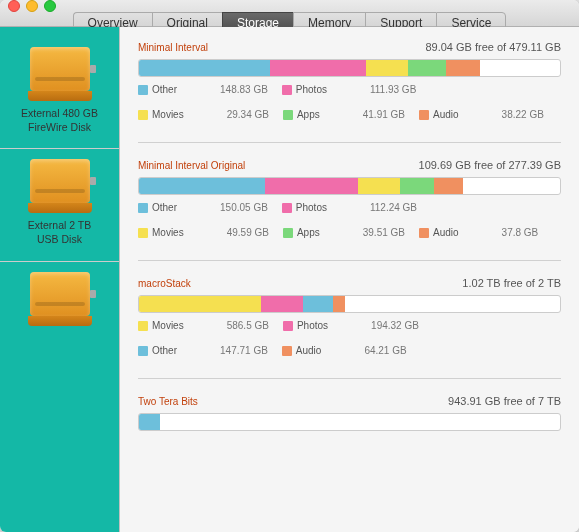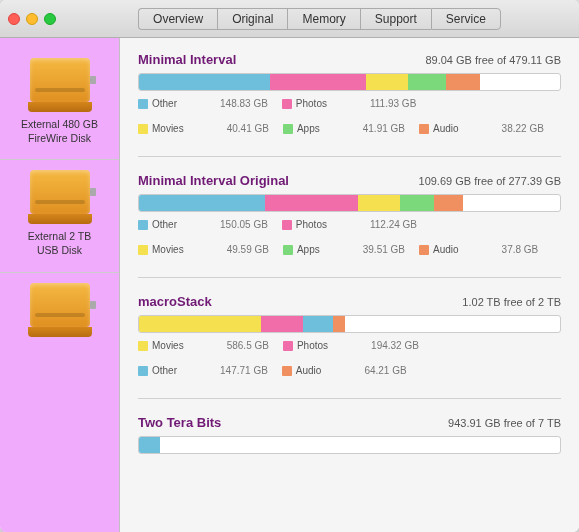--- a/index.html
+++ b/index.html
@@ -15,26 +15,26 @@
       height: 532px;
       background: #f5f5f5;
       border-radius: 6px;
       box-shadow: 0 2px 10px rgba(0,0,0,0.3);
       display: flex;
       flex-direction: column;
       overflow: hidden;
     }
     .titlebar {
       background: linear-gradient(to bottom, #ebebeb, #d6d6d6);
-      height: 38px;
-      display: flex;
-      align-items: center;
+      height: 27px;
+      display: flex;
       padding: 0 8px;
       border-bottom: 1px solid #b0b0b0;
       flex-shrink: 0;
+      flex-direction: column;
     }
     .traffic-lights {
       display: flex;
       gap: 6px;
       margin-right: 12px;
     }
     .traffic-light {
       width: 12px;
       height: 12px;
       border-radius: 50%;
@@ -68,21 +68,21 @@
       color: white;
       border-color: #444;
     }
     .content {
       display: flex;
       flex: 1;
       overflow: hidden;
     }
     .sidebar {
       width: 120px;
-      background: #f0abfc;
+      background: #14b8a6;
       border-right: 1px solid #c0c0c0;
       padding: 10px 0;
       overflow-y: auto;
       flex-shrink: 0;
     }
     .disk-item {
       display: flex;
       flex-direction: column;
       align-items: center;
       padding: 10px 8px 14px;
@@ -167,23 +167,23 @@
     .storage-item {
       margin-bottom: 22px;
     }
     .storage-header {
       display: flex;
       justify-content: space-between;
       align-items: baseline;
       margin-bottom: 6px;
     }
     .storage-title {
-      font-size: 13px;
-      font-weight: 700;
-      color: #701a75;
+      font-size: 10px;
+      font-weight: 400;
+      color: #c2410c;
     }
     .storage-free {
       font-size: 11px;
       color: #555;
     }
     .bar-track {
       height: 18px;
       background: #fff;
       border: 1px solid #ccc;
       border-radius: 3px;
@@ -238,20 +238,21 @@
 
   <div class="titlebar">
     <div class="traffic-lights">
       <div class="traffic-light tl-close"></div>
       <div class="traffic-light tl-min"></div>
       <div class="traffic-light tl-max"></div>
     </div>
     <div class="tabs">
       <div class="tab">Overview</div>
       <div class="tab">Original</div>
+      <div class="tab active">Storage</div>
       <div class="tab">Memory</div>
       <div class="tab">Support</div>
       <div class="tab">Service</div>
     </div>
   </div>
 
   <div class="content">
 
     <div class="sidebar">
 
@@ -309,21 +310,21 @@
             <span class="legend-value">148.83 GB</span>
           </div>
           <div class="legend-item">
             <div class="legend-dot c-photos"></div>
             <span class="legend-label">Photos</span>
             <span class="legend-value">111.93 GB</span>
           </div>
           <div class="legend-item">
             <div class="legend-dot c-movies"></div>
             <span class="legend-label">Movies</span>
-            <span class="legend-value">40.41 GB</span>
+            <span class="legend-value">29.34 GB</span>
           </div>
           <div class="legend-item">
             <div class="legend-dot c-apps"></div>
             <span class="legend-label">Apps</span>
             <span class="legend-value">41.91 GB</span>
           </div>
           <div class="legend-item">
             <div class="legend-dot c-audio"></div>
             <span class="legend-label">Audio</span>
             <span class="legend-value">38.22 GB</span>

